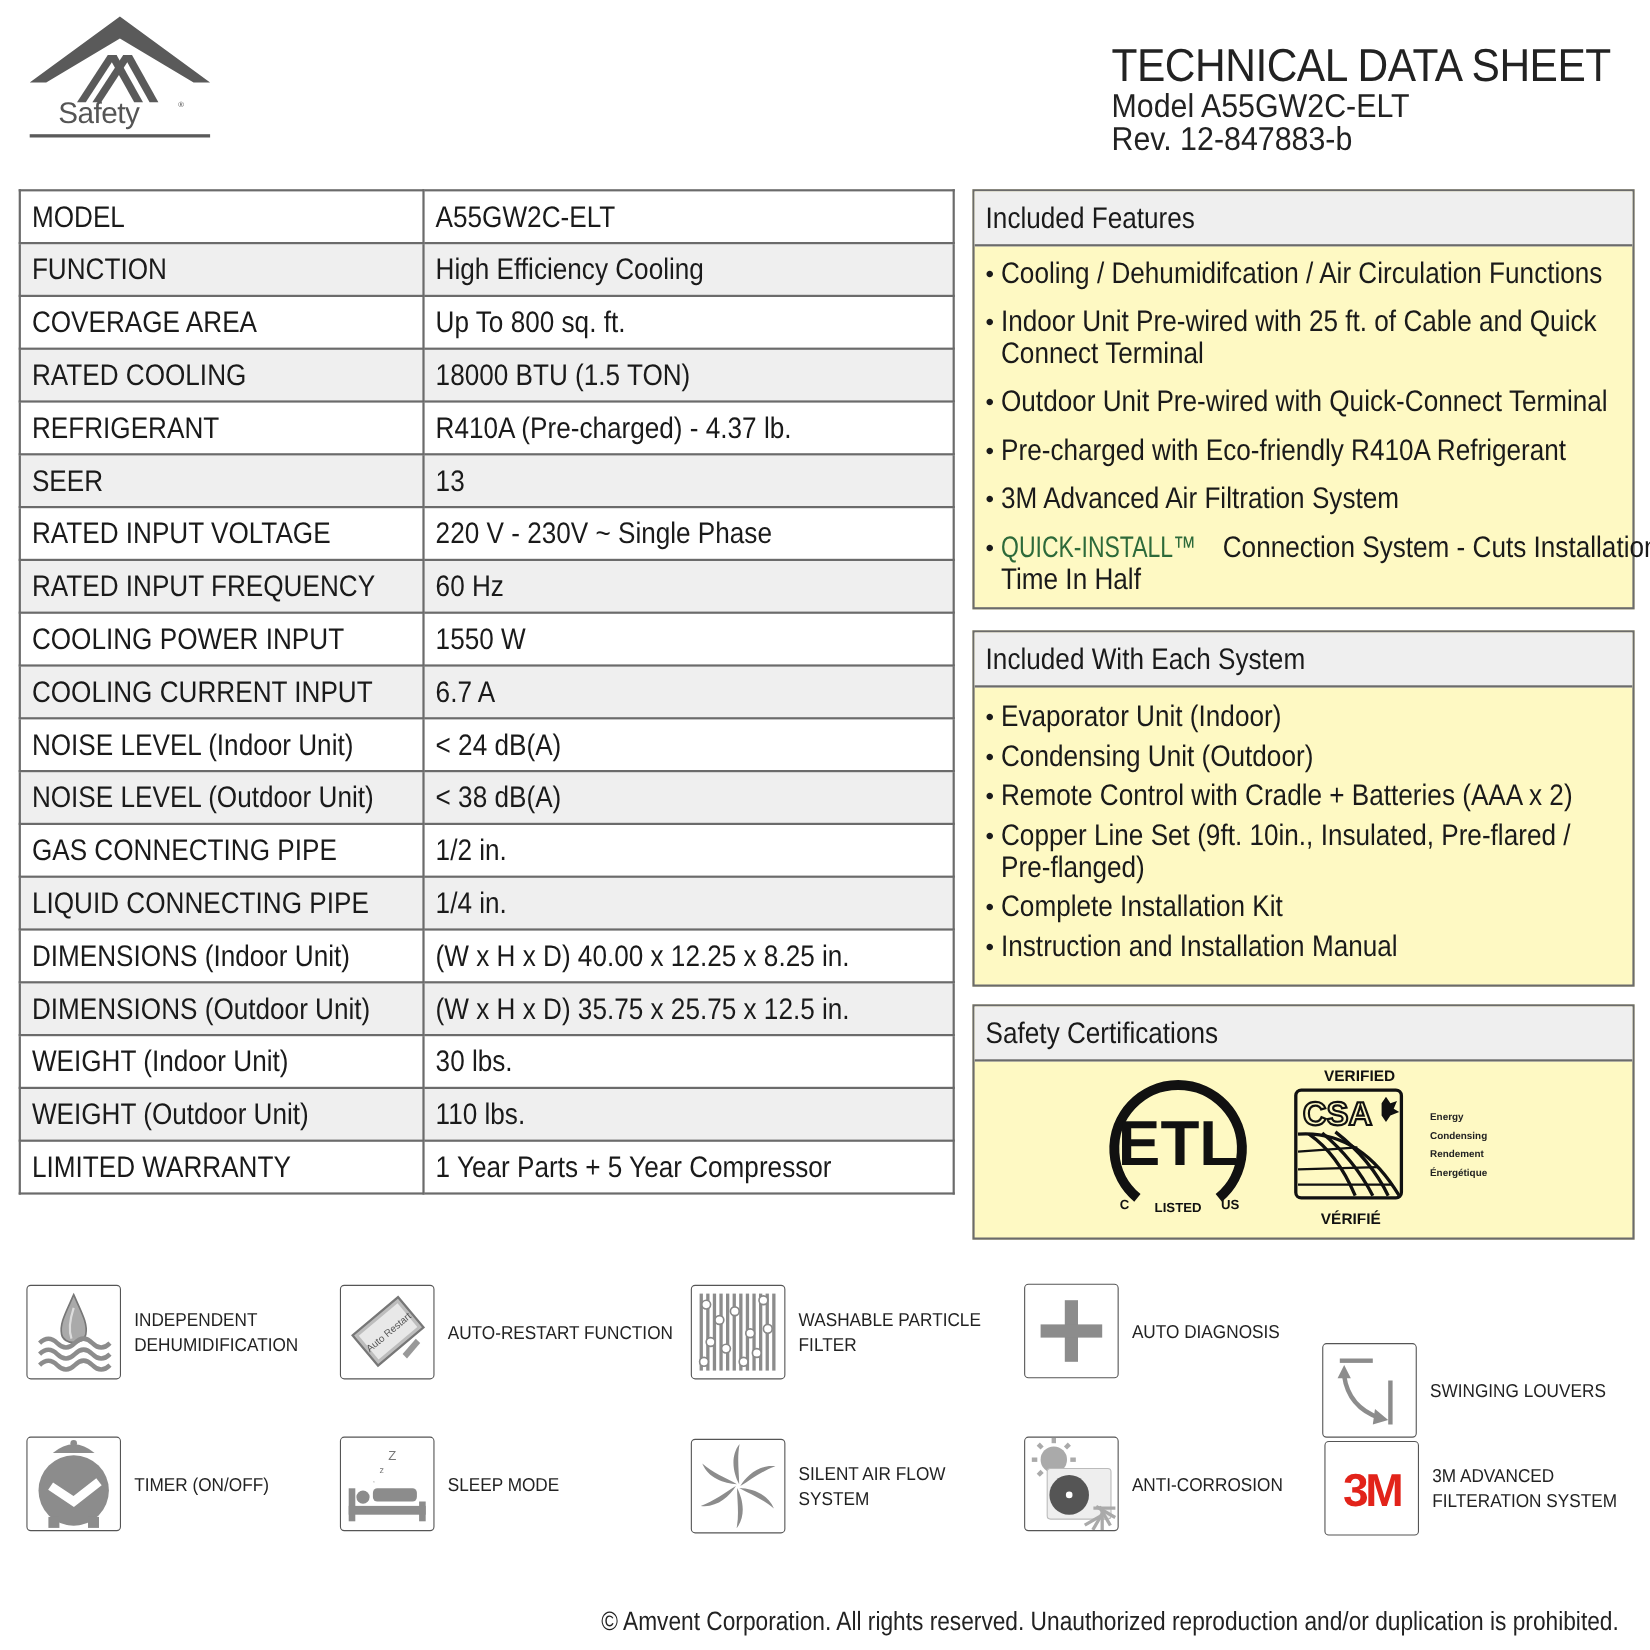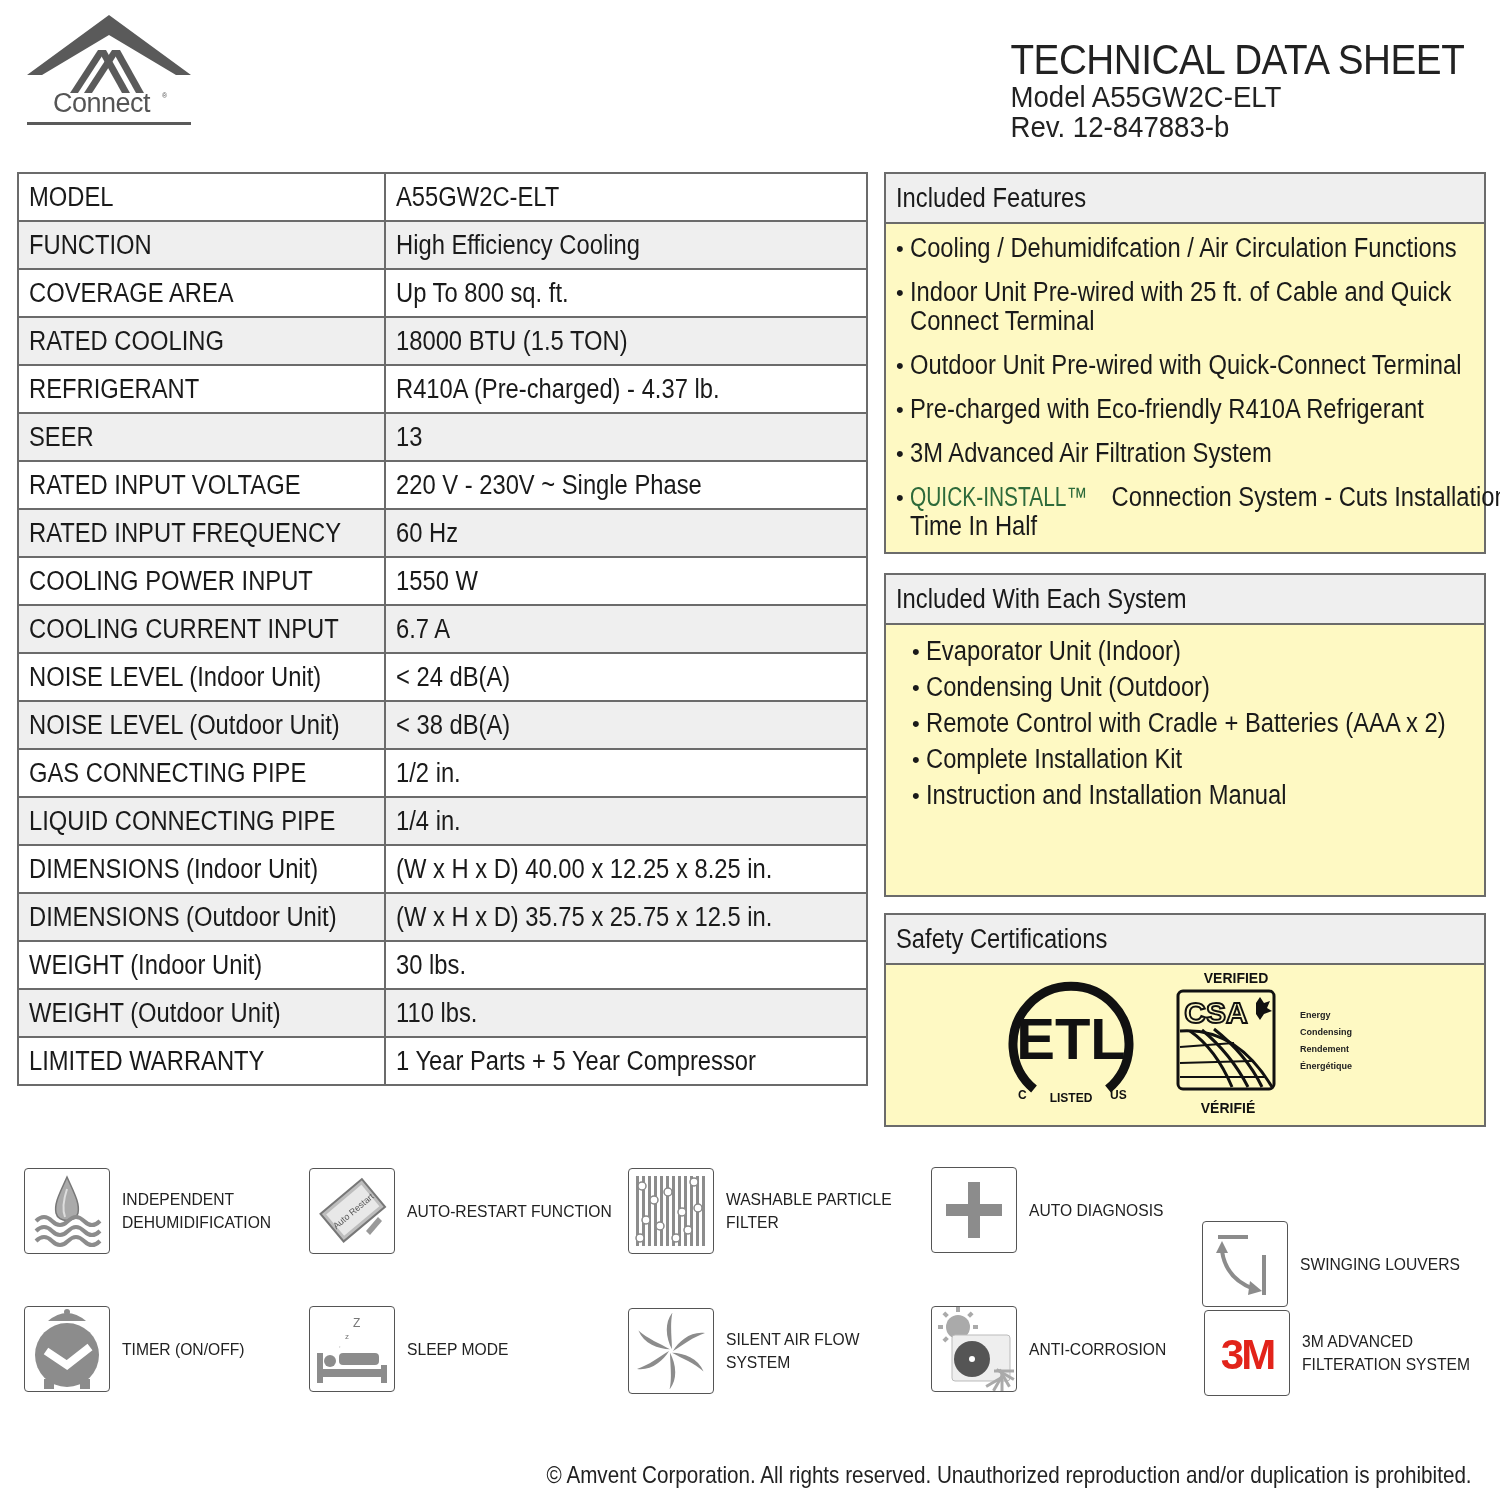--- a/index.html
+++ b/index.html
@@ -35,21 +35,21 @@
   .bl { font-size:27px; line-height:29px; padding-left:24px; position:relative; }
   .bl::before { content:"•"; position:absolute; left:10px; top:0; font-size:22px; }
   .bl .l2 { display:block; }
   .green { color:#2d6a3a; }
 
   .box1 { top:172px; height:378px; }
   .box1 .list { padding-top:10px; }
   .box1 .bl { margin-bottom:15px; }
   .box2 { top:573px; height:320px; }
   .box2 .list { padding-top:12px; }
-  .box2 .bl { margin-bottom:7px;margin-left:16px; }
+  .box2 .bl { margin-bottom:7px; }
   .box3 { top:913px; height:210px; }
 
   .certs { position:relative; height:158px; }
   .etl { position:absolute; left:118px; top:12px; }
   .csa { position:absolute; left:290px; top:4px; }
   .csa-side { position:absolute; left:414px; top:42px; font-size:9px; line-height:17px; font-weight:bold; color:#222; }
 
   
   .feat { position:absolute; display:flex; align-items:center; }
   .ficon { width:86px; height:86px; border:1.5px solid #555; border-radius:4px; box-sizing:border-box;
@@ -65,21 +65,21 @@
 
 <div class="logo">
   <svg width="166" height="112" viewBox="0 0 166 112">
     <polygon points="83,1 165,61 150,61 83,21 16,61 1,61" fill="#5a5a5a"></polygon>
     <polygon points="44,79 72,36 80,36 52,79" fill="#5a5a5a"></polygon>
     <polygon points="58,79 86,36 94,36 66,79" fill="#5a5a5a"></polygon>
     <polygon points="72,36 80,36 104,79 96,79" fill="#5a5a5a"></polygon>
     <polygon points="86,36 94,36 118,79 110,79" fill="#5a5a5a"></polygon>
     <rect x="1" y="108" width="164" height="3" fill="#5a5a5a"></rect>
   </svg>
-  <div class="logo-text">Connect</div>
+  <div class="logo-text">Safety</div>
   <div class="logo-reg">®</div>
 </div>
 
 <div class="hdr">
   <div class="hdr-title">TECHNICAL DATA SHEET</div>
   <div class="hdr-sub">Model A55GW2C-ELT</div>
   <div class="hdr-sub">Rev. 12-847883-b</div>
 </div>
 
 <table class="spec">
@@ -174,20 +174,21 @@
       <div class="bl"><span><span class="green" style="color:#2d6a3a">QUICK-INSTALL™</span><span style="transform:none"> Connection System - Cuts Installation</span></span><span class="l2">Time In Half</span></div>
     </div>
 </div>
 
 <div class="box box2">
   <div class="box-head"><span>Included With Each System</span></div>
   <div class="list" id="sys-list">
       <div class="bl"><span><span style="transform:none">Evaporator Unit (Indoor)</span></span></div>
       <div class="bl"><span><span style="transform:none">Condensing Unit (Outdoor)</span></span></div>
       <div class="bl"><span><span style="transform:none">Remote Control with Cradle + Batteries (AAA x 2)</span></span></div>
+      <div class="bl"><span><span style="transform:none">Copper Line Set (9ft. 10in., Insulated, Pre-flared /</span></span><span class="l2">Pre-flanged)</span></div>
       <div class="bl"><span><span style="transform:none">Complete Installation Kit</span></span></div>
       <div class="bl"><span><span style="transform:none">Instruction and Installation Manual</span></span></div>
     </div>
 </div>
 
 <div class="box box3">
   <div class="box-head"><span>Safety Certifications</span></div>
   <div class="certs">
     <svg class="etl" width="134" height="130" viewBox="0 0 134 130">
       <path d="M30,112 A58,58 0 1,1 104,112" fill="none" stroke="#111" stroke-width="9"></path>

